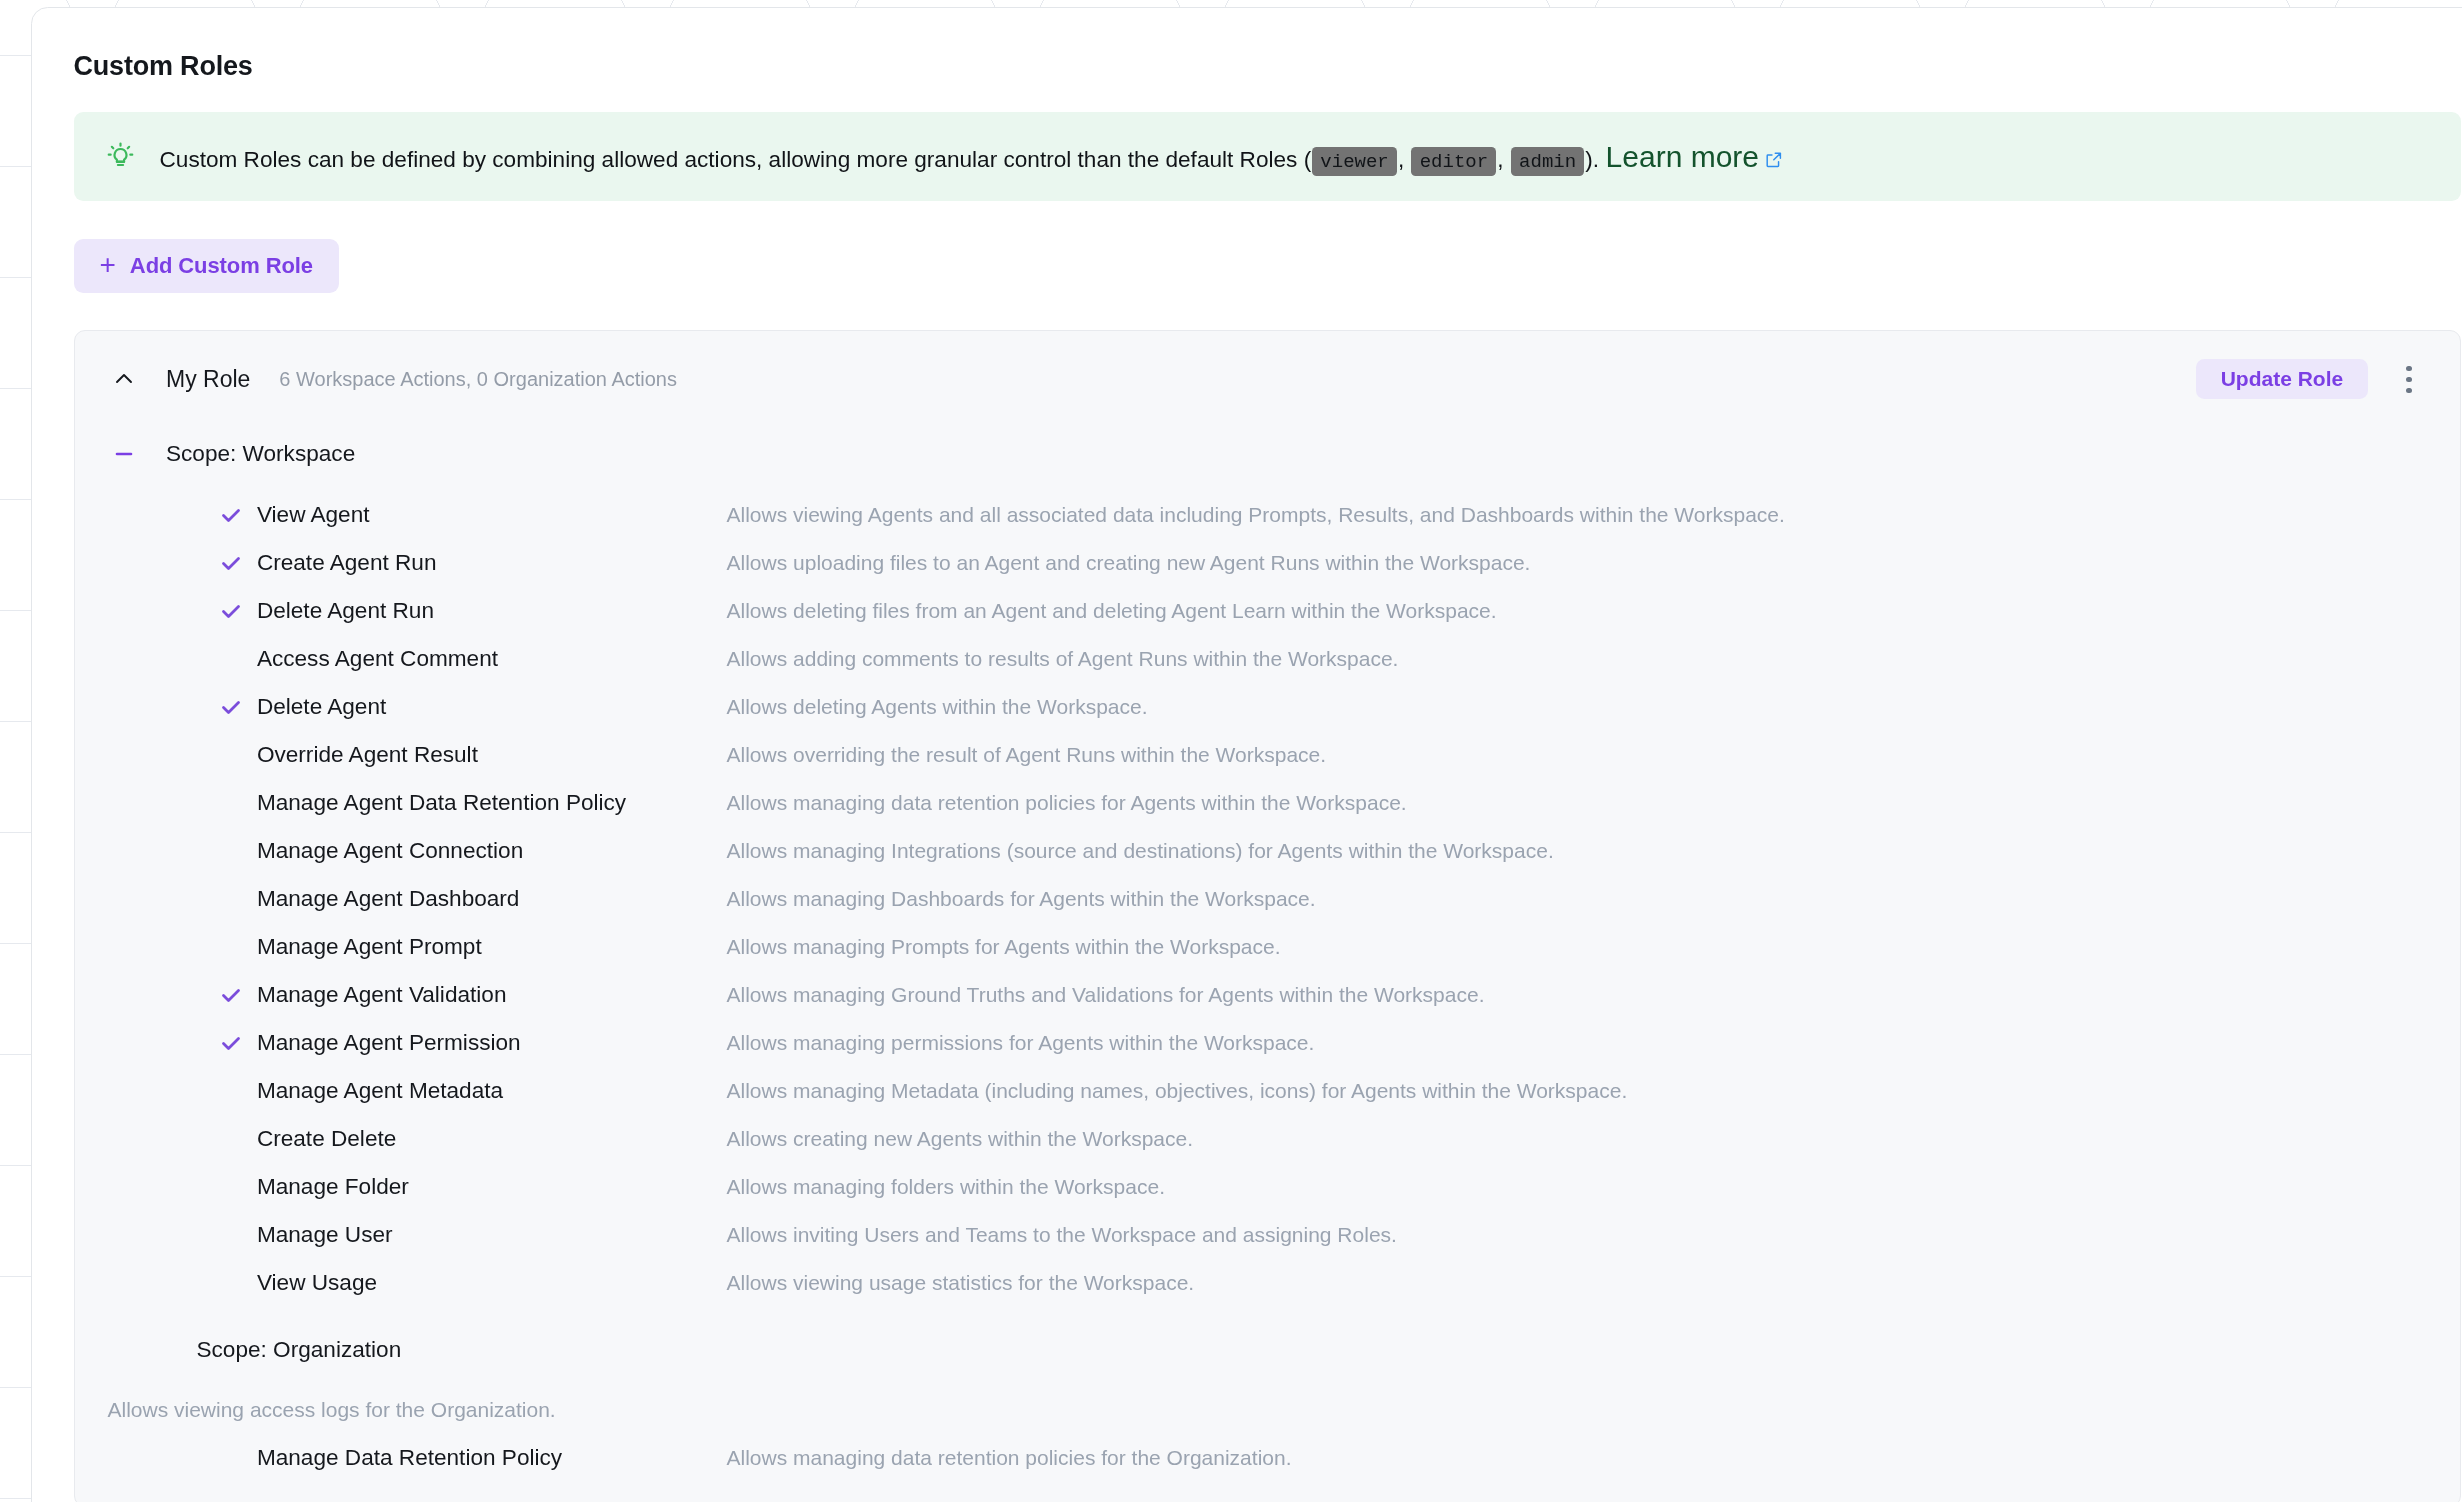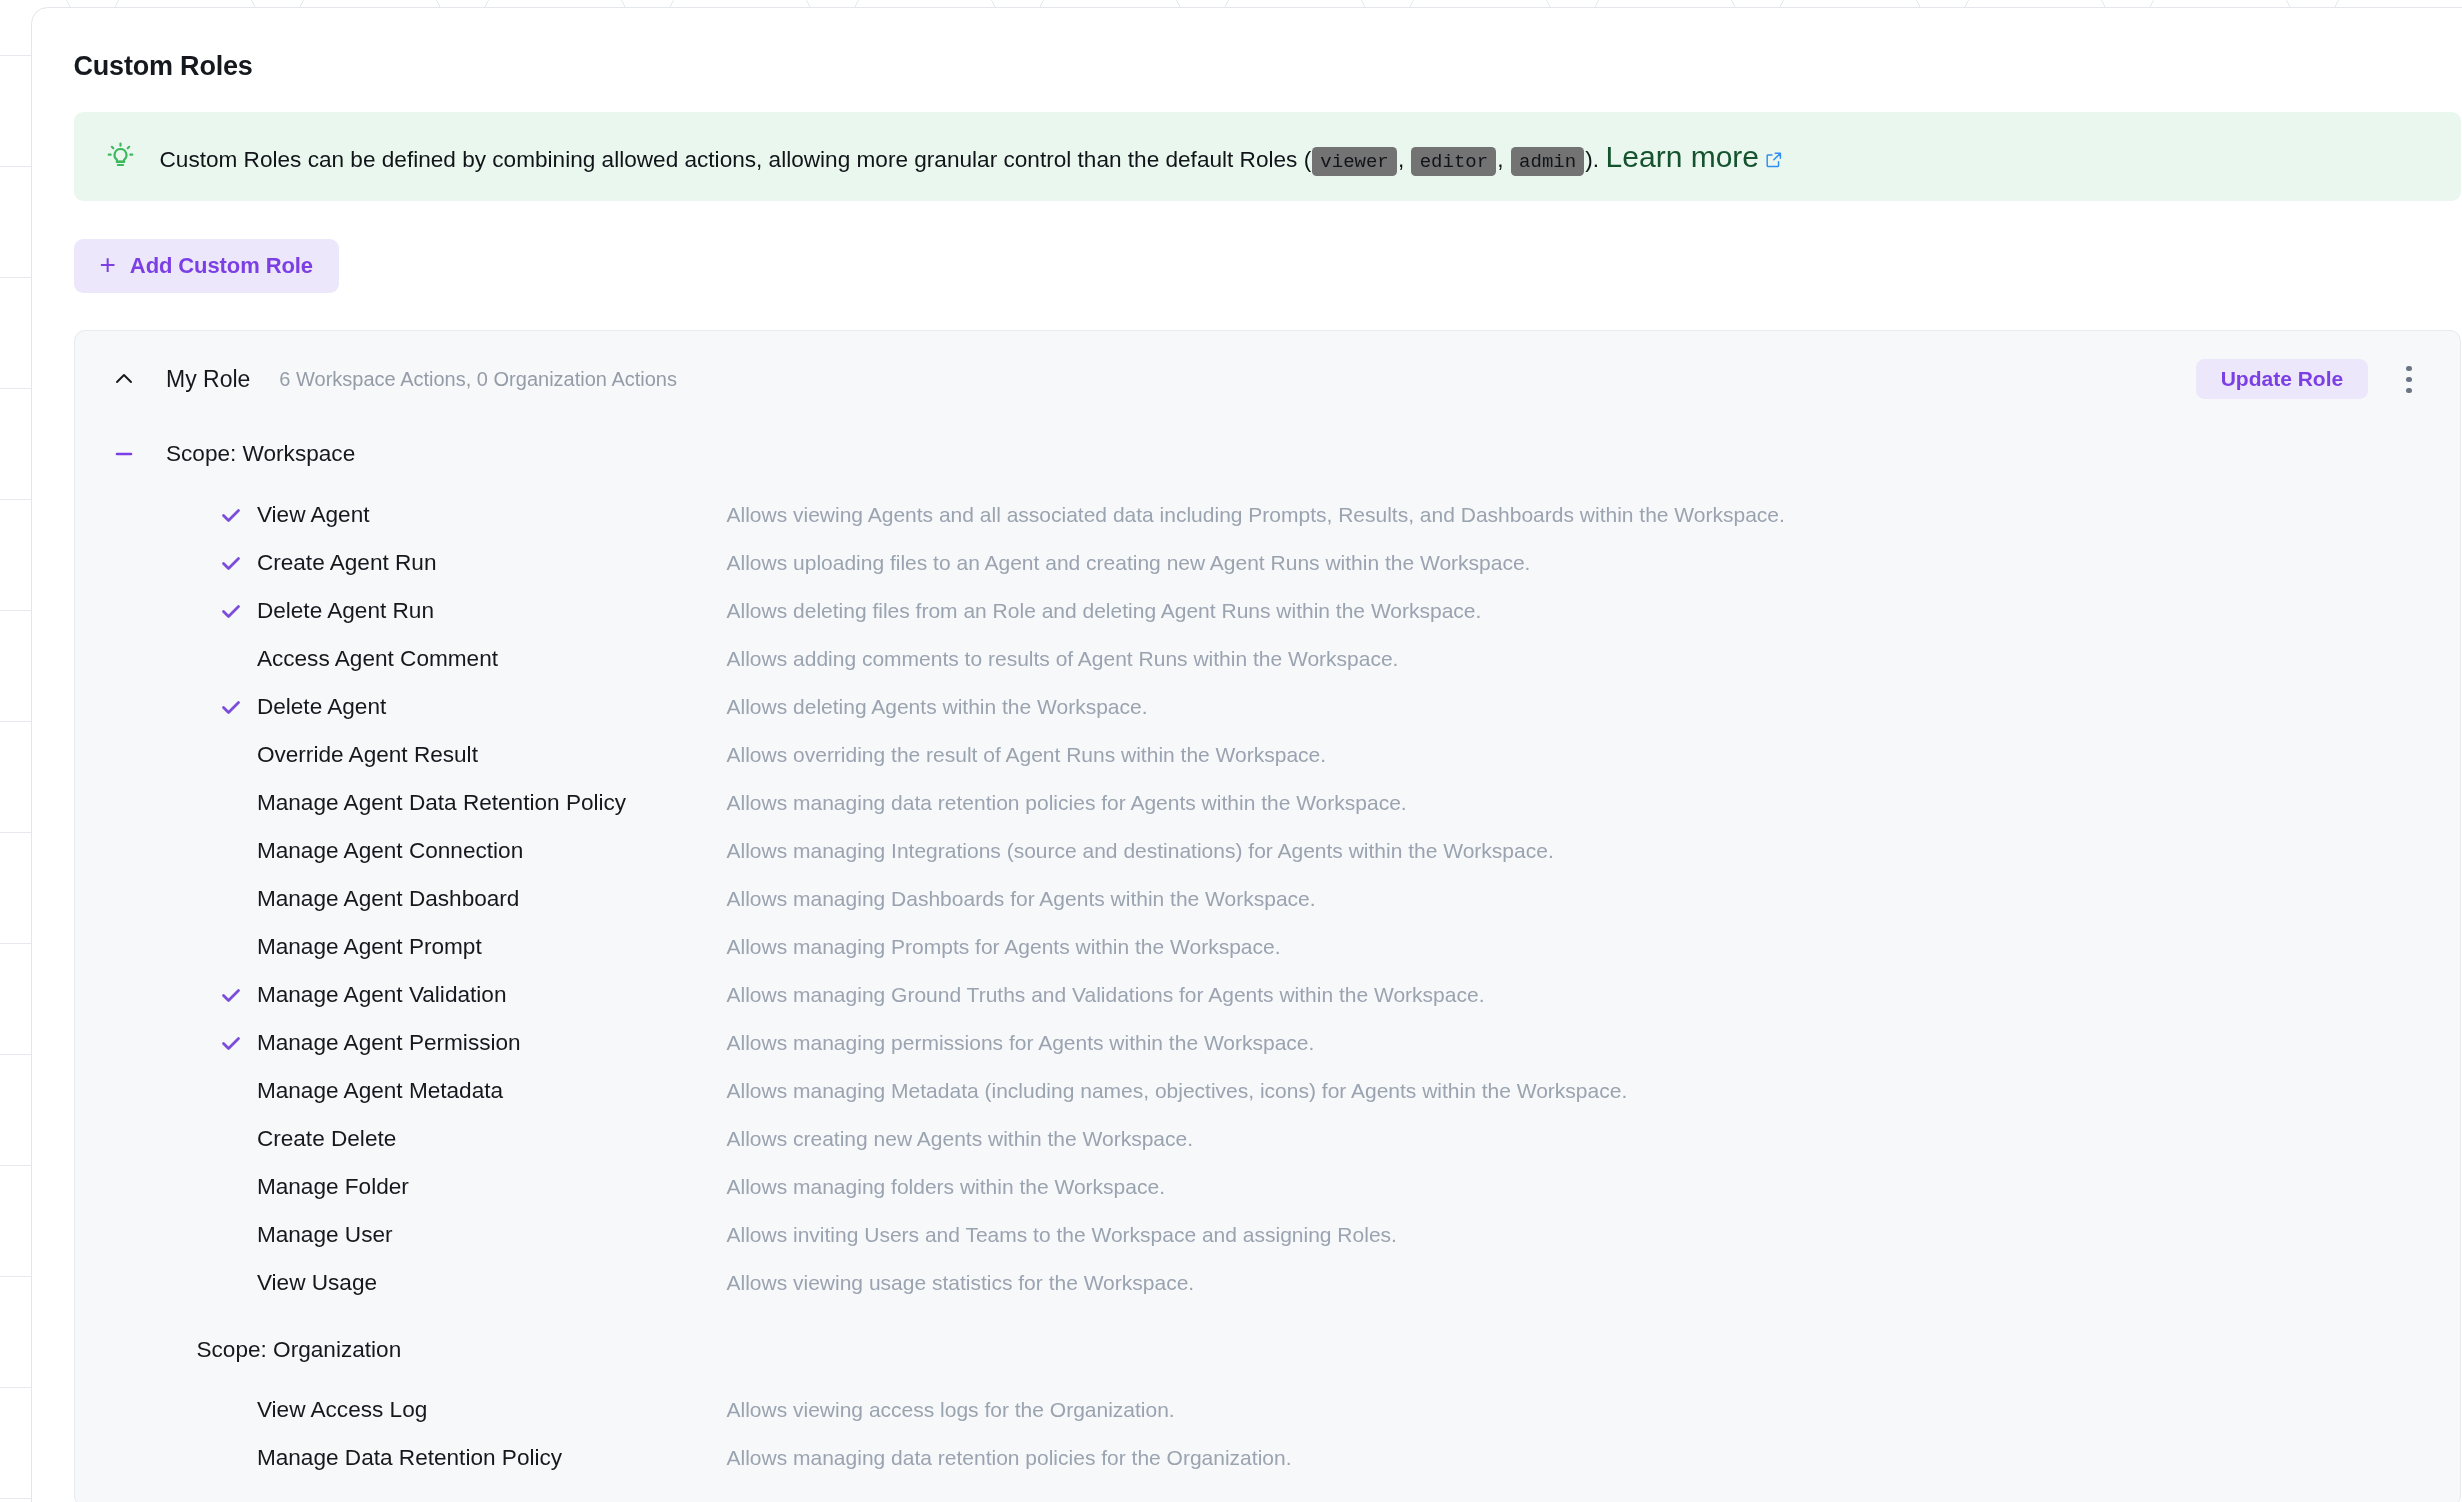--- a/index.html
+++ b/index.html
@@ -297,21 +297,21 @@
             <div class="action-left">
               <div class="check-slot">
                 <svg class="check-icon" viewBox="0 0 24 24">
                   <path d="M4.5 12.5l5 5 10-10" fill="none" stroke="#7b4ddb" stroke-width="2.8" stroke-linecap="round" stroke-linejoin="round"></path>
                 </svg>
               </div>
               <div class="namewrap">
                 <span class="action-name">Delete Agent Run</span>
               </div>
             </div>
-            <div class="action-desc">Allows deleting files from an Role and deleting Agent Runs within the Workspace.</div>
+            <div class="action-desc">Allows deleting files from an Agent and deleting Agent Learn within the Workspace.</div>
           </div>
           <div class="action-row">
             <div class="action-left">
               <div class="check-slot"></div>
               <div class="namewrap">
                 <span class="action-name">Access Agent Comment</span>
               </div>
             </div>
             <div class="action-desc">Allows adding comments to results of Agent Runs within the Workspace.</div>
           </div>
@@ -444,26 +444,20 @@
             </div>
             <div class="action-desc">Allows viewing usage statistics for the Workspace.</div>
           </div>
         </div>
         <div class="scope-gap"></div>
         <div class="scope-row">
           <span class="scope-label no-icon">Scope: Organization</span>
         </div>
         <div class="actions-list">
           <div class="action-row">
-            <div class="action-left">
-              <div class="check-slot"></div>
-              <div class="namewrap">
-                <span class="action-name">View Access Log</span>
-              </div>
-            </div>
             <div class="action-desc">Allows viewing access logs for the Organization.</div>
           </div>
           <div class="action-row">
             <div class="action-left">
               <div class="check-slot"></div>
               <div class="namewrap">
                 <span class="action-name">Manage Data Retention Policy</span>
               </div>
             </div>
             <div class="action-desc">Allows managing data retention policies for the Organization.</div>

